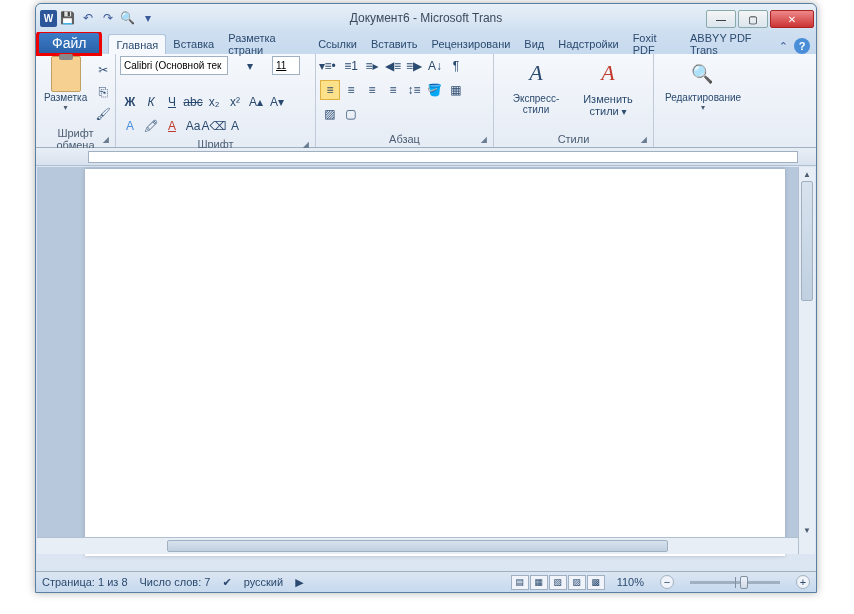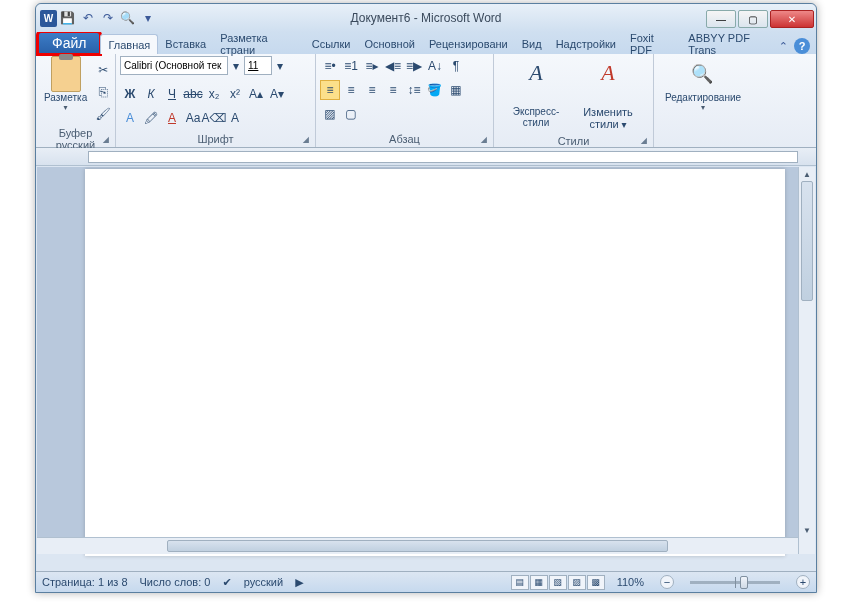--- a/index.html
+++ b/index.html
@@ -12,48 +12,48 @@
 .qat-icon { width: 18px; height: 18px; display: flex; align-items: center; justify-content: center; font-size: 12px; color: #3b5998; }
 .word-icon { width: 17px; height: 17px; background: #2b579a; color: #fff; border-radius: 2px; display: flex; align-items: center; justify-content: center; font-size: 10px; font-weight: bold; }
 .title-text { position: absolute; left: 50%; transform: translateX(-50%); color: #3b4a5c; font-size: 12px; }
 .winbtns { margin-left: auto; display: flex; }
 .winbtn { width: 30px; height: 18px; display: flex; align-items: center; justify-content: center; border: 1px solid #8aa; background: linear-gradient(#f5f5f5,#dbe5ee); border-radius: 2px; margin: 2px 2px 0 0; font-size: 10px; }
 .winbtn.close { background: linear-gradient(#e88,#c33); color: #fff; border-color: #a22; width: 44px; }
 
 .tabs { height: 22px; display: flex; align-items: flex-end; padding-left: 2px; background: linear-gradient(#cfdff0,#c6d9ee); }
 .tab-file { background: linear-gradient(#3d7ec8,#2960a8); color: #fff; height: 22px; padding: 0 14px; display: flex; align-items: center; border-radius: 3px 3px 0 0; outline: 3px solid #e00; outline-offset: -1px; font-size: 14px; }
 .tab { height: 20px; padding: 0 7px; display: flex; align-items: center; color: #2b4a6f; cursor: default; }
-.tab.active { background: #f5f8fc; border: 1px solid #b0c4de; border-bottom: none; border-radius: 3px 3px 0 0; }
+.tab.active { background: #f5f8fc; border: 1px solid #b0c4de; border-bottom: none; border-radius: 3px 3px 0 0; margin-left: 8px; }
 .tabs-right { margin-left: auto; display: flex; gap: 6px; padding-right: 6px; align-items: center; color: #3b5998; }
 .help-icon { width: 16px; height: 16px; background: #4a8ed8; color: #fff; border-radius: 50%; display: flex; align-items: center; justify-content: center; font-weight: bold; }
 
 .ribbon { height: 94px; background: linear-gradient(#f5f8fc,#e6ecf5); border-bottom: 1px solid #a0b0c0; display: flex; }
 .group { border-right: 1px solid #c0cad8; display: flex; flex-direction: column; padding: 2px 4px 0; }
 .group-body { flex: 1; display: flex; align-items: flex-start; gap: 2px; }
 .group-label { height: 16px; text-align: center; color: #4a5d72; font-size: 10px; display: flex; align-items: center; justify-content: center; position: relative; }
 .group-label .launcher { position: absolute; right: 2px; font-size: 8px; color: #6a7d92; }
 
 .bigbtn { display: flex; flex-direction: column; align-items: center; padding: 2px 4px; width: 56px; }
 .bigbtn .icn { width: 32px; height: 32px; display: flex; align-items: center; justify-content: center; font-size: 24px; }
 .bigbtn .lbl { font-size: 10px; color: #2b4a6f; margin-top: 2px; }
 .paste-icon { width: 30px; height: 36px; background: #f5d090; border: 1px solid #c0a060; border-radius: 2px; position: relative; }
 .paste-icon::before { content: ''; position: absolute; top: -3px; left: 7px; width: 14px; height: 6px; background: #888; border-radius: 2px; }
 
-.font-sel { display: flex; gap: 2px; margin-bottom: 6px; }
+.font-sel { display: flex; gap: 16px; margin-bottom: 14px; }
 .font-sel input { height: 19px; border: 1px solid #a0b0c0; background: #fff; font-size: 10px; padding: 0 3px; }
 .fname { width: 108px; } .fsize { width: 28px; text-decoration: underline; }
 .sm-row { display: flex; gap: 1px; margin-bottom: 2px; }
 .smbtn { width: 20px; height: 20px; display: flex; align-items: center; justify-content: center; font-size: 12px; color: #2b4a6f; cursor: default; }
 .smbtn.highlight { background: #fce08a; border: 1px solid #e0b040; }
 
 .styles-gallery { display: flex; gap: 8px; padding: 4px 6px; }
 .style-item { display: flex; flex-direction: column; align-items: center; width: 64px; }
 .style-prev { font-size: 22px; color: #2b4a6f; font-style: italic; font-family: 'Times New Roman', serif; }
 .style-prev.red { color: #c0392b; }
-.style-lbl { font-size: 10px; color: #2b4a6f; text-align: center; line-height: 1.1; margin-top: 20px; }
+.style-lbl { font-size: 10px; color: #2b4a6f; text-align: center; line-height: 1.1; margin-top: 7px; }
 
 .ruler { height: 18px; background: linear-gradient(#e8eef6,#d8e2ee); border-bottom: 1px solid #b0c0d0; position: relative; }
 .ruler-inner { position: absolute; left: 52px; right: 18px; top: 3px; height: 12px; background: #fff; border: 1px solid #a0b0c0; }
 
 .docarea { position: absolute; top: 163px; bottom: 38px; left: 1px; right: 1px; background: #b8c8dc; }
 .page { position: absolute; left: 48px; top: 2px; width: 700px; height: 100%; background: #fff; box-shadow: 0 0 4px rgba(0,0,0,0.2); }
 .vscroll { position: absolute; right: 0; top: 0; bottom: 0; width: 17px; background: #e8eef6; border-left: 1px solid #b0c0d0; }
 .vscroll .thumb { position: absolute; top: 14px; height: 120px; left: 2px; right: 2px; background: linear-gradient(#d8e2ee,#c0d0e0); border: 1px solid #a0b0c0; border-radius: 2px; }
 .vscroll .arr { position: absolute; left: 0; right: 0; height: 14px; display: flex; align-items: center; justify-content: center; font-size: 8px; color: #4a5d72; }
 .hscroll { position: absolute; left: 0; right: 17px; bottom: 0; height: 17px; background: #e8eef6; border-top: 1px solid #b0c0d0; }
@@ -76,35 +76,35 @@
 
   <div class="titlebar">
     <div class="qat">
       <div class="word-icon">W</div>
       <div class="qat-icon">💾</div>
       <div class="qat-icon">↶</div>
       <div class="qat-icon">↷</div>
       <div class="qat-icon">🔍</div>
       <div class="qat-icon">▾</div>
     </div>
-    <div class="title-text">Документ6 - Microsoft Word</div>
+    <div class="title-text">Документ6 - Microsoft Trans</div>
     <div class="winbtns">
       <div class="winbtn">—</div>
       <div class="winbtn">▢</div>
       <div class="winbtn close">✕</div>
     </div>
   </div>
 
   <div class="tabs">
     <div class="tab-file">Файл</div>
     <div class="tab active">Главная</div>
     <div class="tab">Вставка</div>
     <div class="tab">Разметка страни</div>
     <div class="tab">Ссылки</div>
-    <div class="tab">Основной</div>
+    <div class="tab">Вставить</div>
     <div class="tab">Рецензировани</div>
     <div class="tab">Вид</div>
     <div class="tab">Надстройки</div>
     <div class="tab">Foxit PDF</div>
     <div class="tab">ABBYY PDF Trans</div>
     <div class="tabs-right">
       <span>⌃</span>
       <div class="help-icon">?</div>
     </div>
   </div>
@@ -119,21 +119,21 @@
           <div class="lbl">Разметка</div>
           <div style="font-size:8px;color:#4a5d72">▾</div>
         </div>
         <div style="display:flex;flex-direction:column;gap:2px;padding-top:4px">
           <div class="smbtn">✂</div>
           <div class="smbtn">⎘</div>
           <div class="smbtn">🖌</div>
         </div>
       </div>
       <div class="group-label">
-          <span>Буфер русский</span>
+          <span>Шрифт обмена</span>
           <span class="launcher">◢</span>
         </div>
     </div>
 
     <div class="group" style="width:200px">
       <div class="group-body" style="flex-direction:column;align-items:flex-start">
         <div class="font-sel">
           <input class="fname" value="Calibri (Основной тек" style="">
           <span class="smbtn" style="width:12px">▾</span>
           <input class="fsize" value="11" style="">
@@ -235,21 +235,21 @@
       <div class="thumb"></div>
       <div class="arr" style="bottom:17px">▼</div>
     </div>
     <div class="hscroll">
       <div class="thumb"></div>
     </div>
   </div>
 
   <div class="statusbar">
     <span>Страница: 1 из 8</span>
-    <span>Число слов: 0</span>
+    <span>Число слов: 7</span>
     <span>✔</span>
     <span>русский</span>
     <span>▶</span>
     <div class="spacer"></div>
     <div class="viewbtns">
       <div class="viewbtn">▤</div>
       <div class="viewbtn">▦</div>
       <div class="viewbtn">▧</div>
       <div class="viewbtn">▨</div>
       <div class="viewbtn">▩</div>

